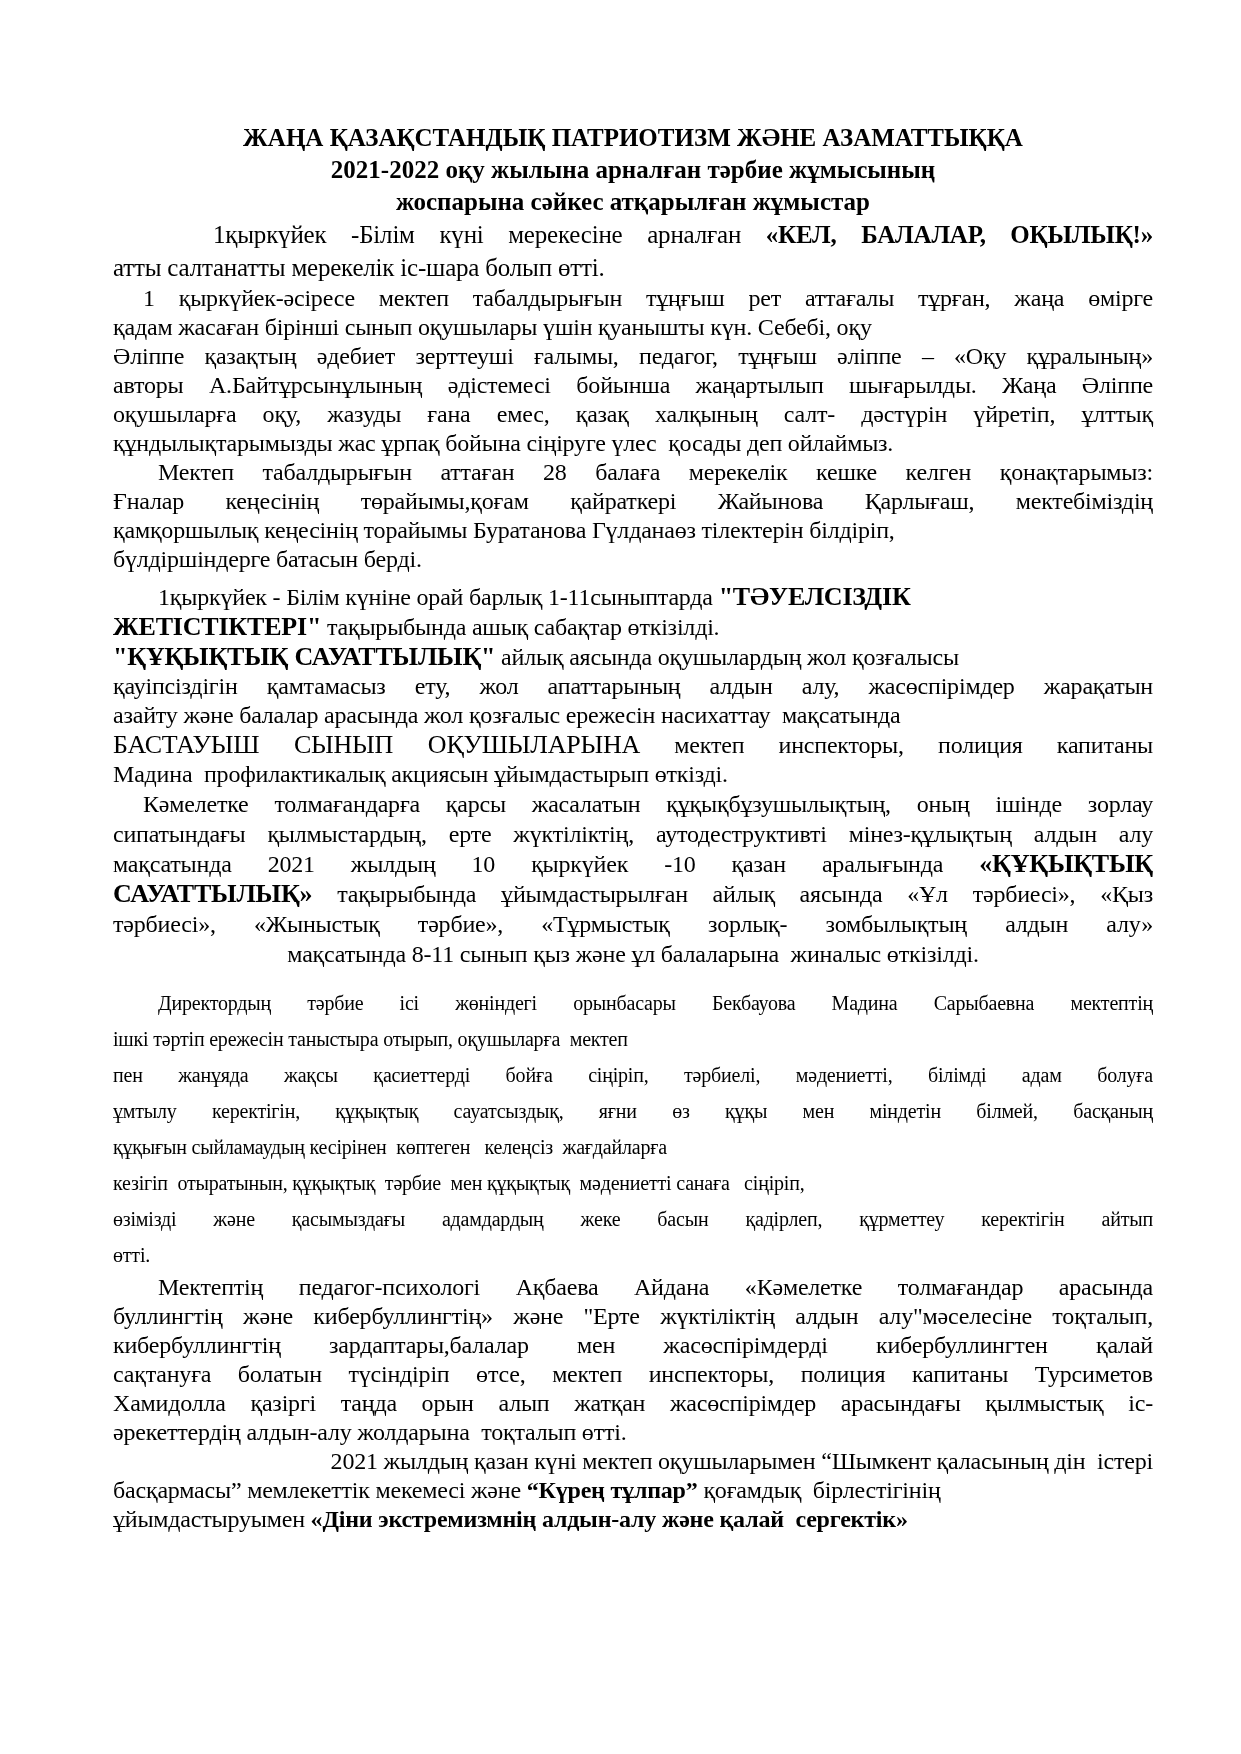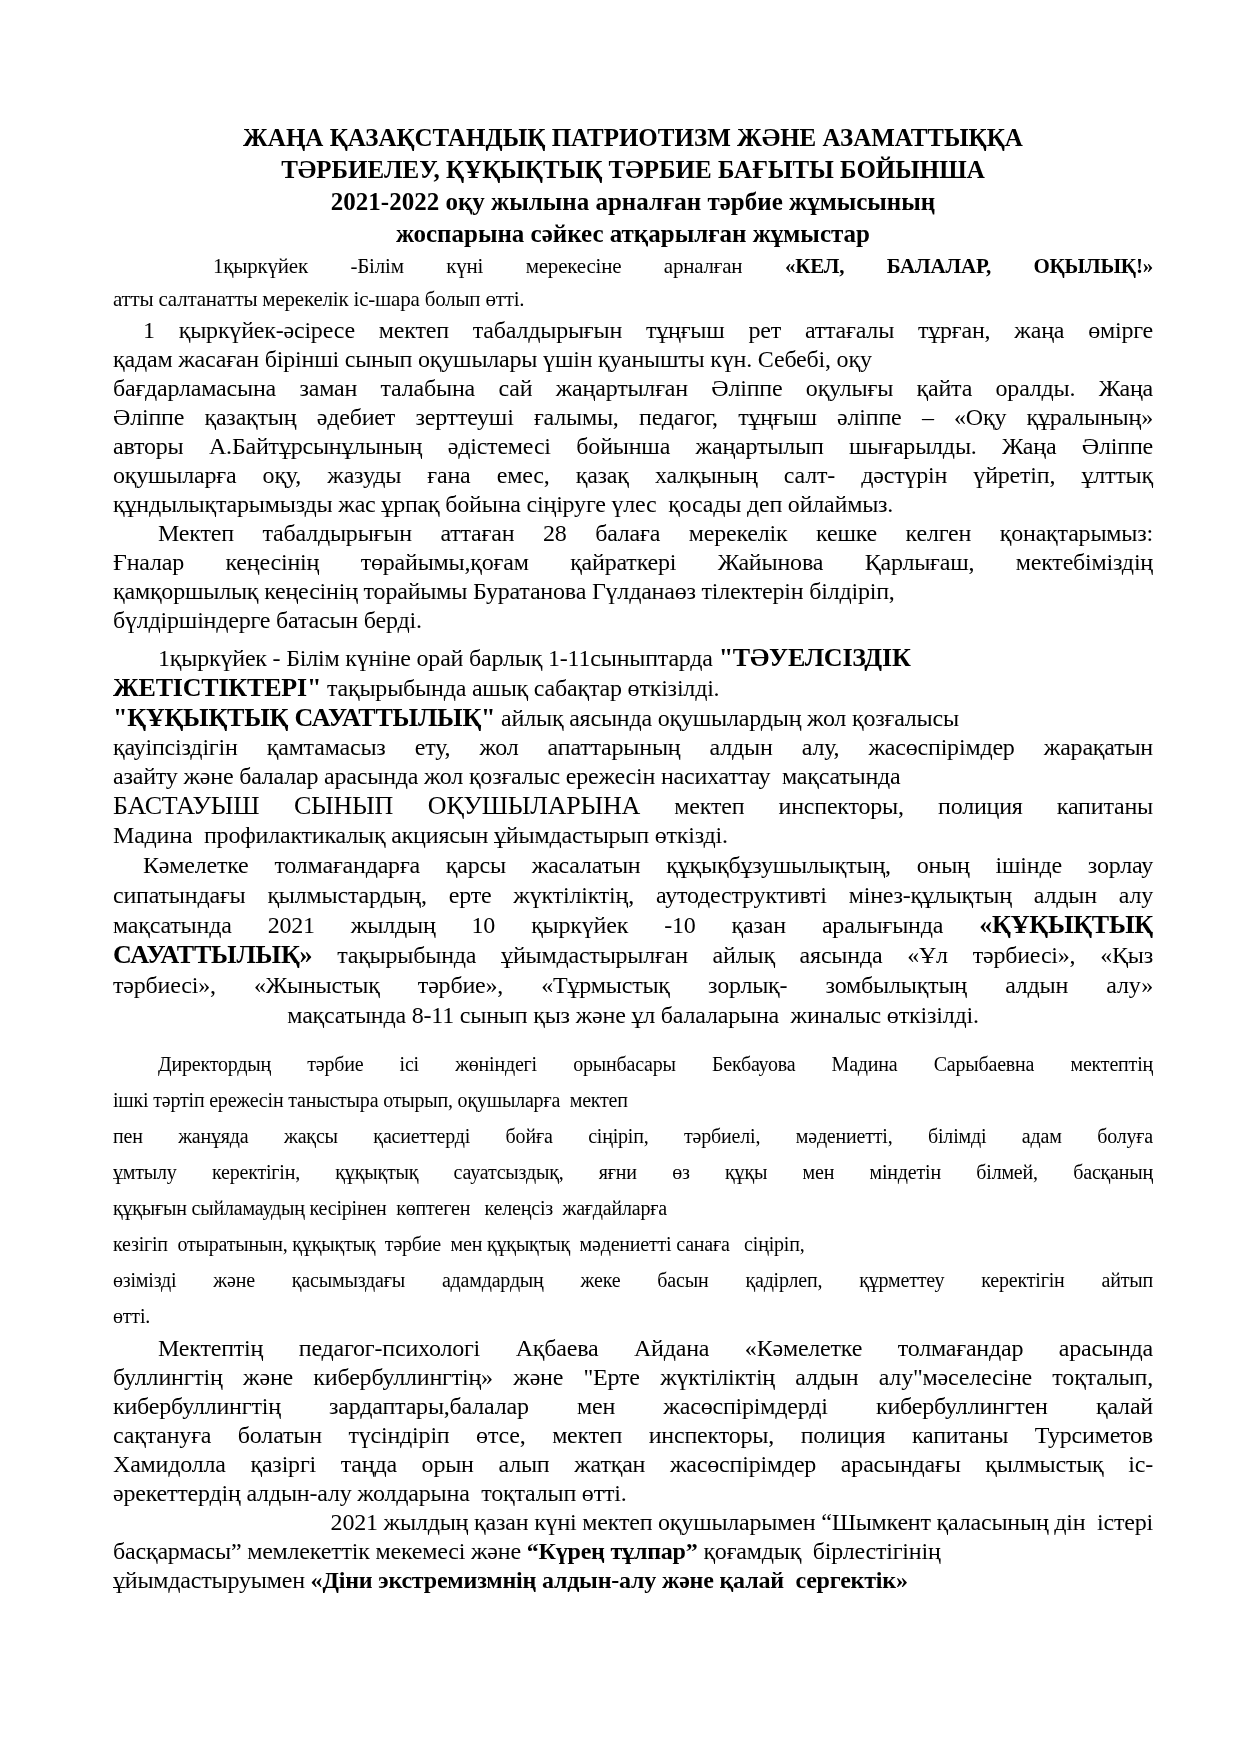--- a/index.html
+++ b/index.html
@@ -25,47 +25,45 @@
     text-align:justify;
     text-align-last:justify;
   }
   
   .para.title .ln {
     text-align:center; text-align-last:center;
     font-weight:bold;
     font-size:25px; line-height:32px;
     letter-spacing:0;
   }
-  .para.lead .ln { font-size:21px; line-height:33px; }
+  .para.lead .ln { font-size:25px; line-height:33px; }
   .para.body .ln { font-size:24px; line-height:29px; }
   .para.loose .ln { line-height:30px;text-align:center; }
   .para.spaced .ln { font-size:20px; line-height:36px; }
   .para.spaced { margin-top:16px; }
   .para.gap { margin-top:8px; }
   .b  { font-weight:bold; }
   .lg { font-size:26px; }
 </style>
 </head>
 <body>
 
 <div class="page">
     <div class="para title">
       <div class="ln"><span>ЖАҢА ҚАЗАҚСТАНДЫҚ ПАТРИОТИЗМ ЖӘНЕ АЗАМАТТЫҚҚА</span></div>
-      <div class="ln"><span>ТӘРБИЕЛЕУ, ҚҰҚЫҚТЫҚ ТӘРБИЕ БАҒЫТЫ БОЙЫНША</span></div>
       <div class="ln"><span>2021-2022 оқу жылына арналған тәрбие жұмысының</span></div>
       <div class="ln"><span>жоспарына сәйкес атқарылған жұмыстар</span></div>
     </div>
     <div class="para lead">
       <div class="ln j" style="text-indent: 100px;"><span>1қыркүйек -Білім күні мерекесіне арналған </span><span class="b">«КЕЛ, БАЛАЛАР, ОҚЫЛЫҚ!»</span></div>
       <div class="ln"><span>атты салтанатты мерекелік іс-шара болып өтті.</span></div>
     </div>
     <div class="para body">
       <div class="ln j" style="text-indent: 30px;"><span>1 қыркүйек-әсіресе мектеп табалдырығын тұңғыш рет аттағалы тұрған, жаңа өмірге</span></div>
       <div class="ln"><span>қадам жасаған бірінші сынып оқушылары үшін қуанышты күн. Себебі, оқу</span></div>
-      <div class="ln j"><span>бағдарламасына заман талабына сай жаңартылған Әліппе оқулығы қайта оралды. Жаңа</span></div>
       <div class="ln j"><span>Әліппе қазақтың әдебиет зерттеуші ғалымы, педагог, тұңғыш әліппе – «Оқу құралының»</span></div>
       <div class="ln j"><span>авторы А.Байтұрсынұлының әдістемесі бойынша жаңартылып шығарылды. Жаңа Әліппе</span></div>
       <div class="ln j"><span>оқушыларға оқу, жазуды ғана емес, қазақ халқының салт- дәстүрін үйретіп, ұлттық</span></div>
       <div class="ln"><span>құндылықтарымызды жас ұрпақ бойына сіңіруге үлес  қосады деп ойлаймыз.</span></div>
     </div>
     <div class="para body">
       <div class="ln j" style="text-indent: 45px;"><span>Мектеп табалдырығын аттаған 28 балаға мерекелік кешке келген қонақтарымыз:</span></div>
       <div class="ln j"><span>Ғналар кеңесінің төрайымы,қоғам қайраткері Жайынова Қарлығаш, мектебіміздің</span></div>
       <div class="ln"><span>қамқоршылық кеңесінің торайымы Буратанова Гүлданаөз тілектерін білдіріп,</span></div>
       <div class="ln"><span>бүлдіршіндерге батасын берді.</span></div>

